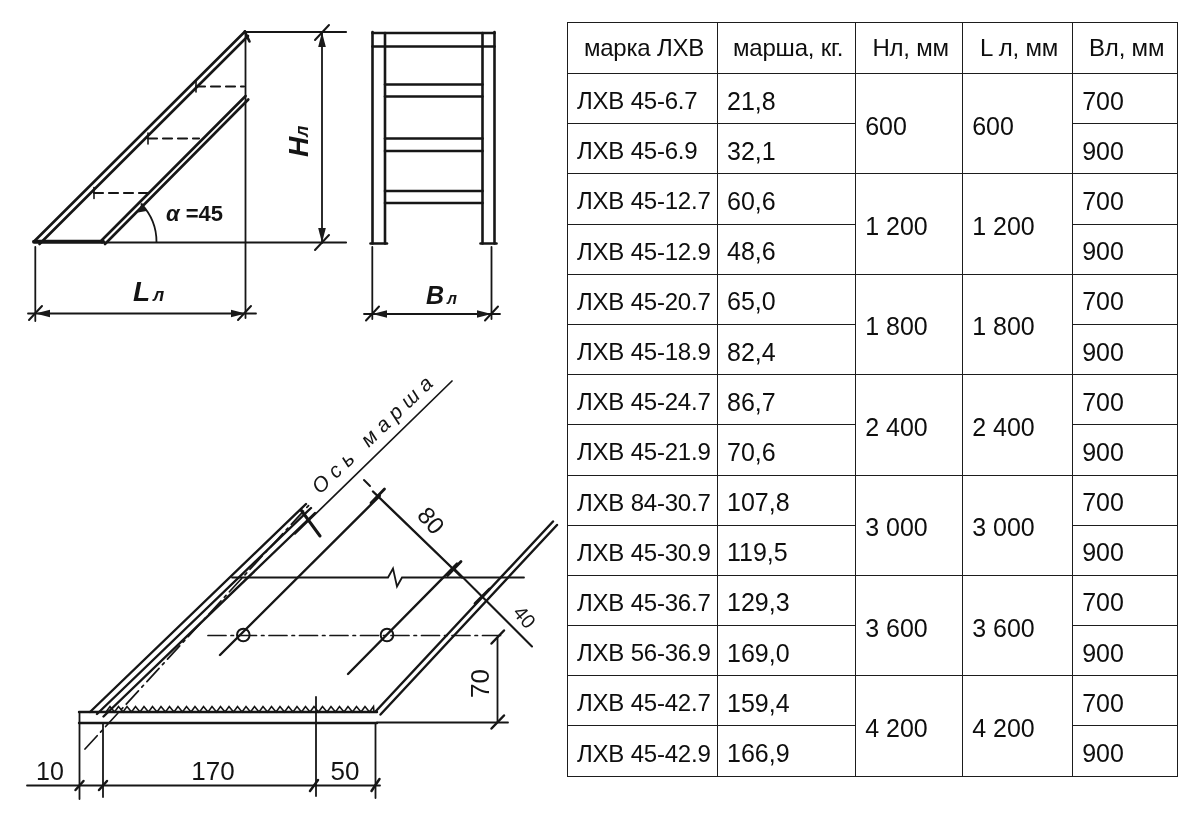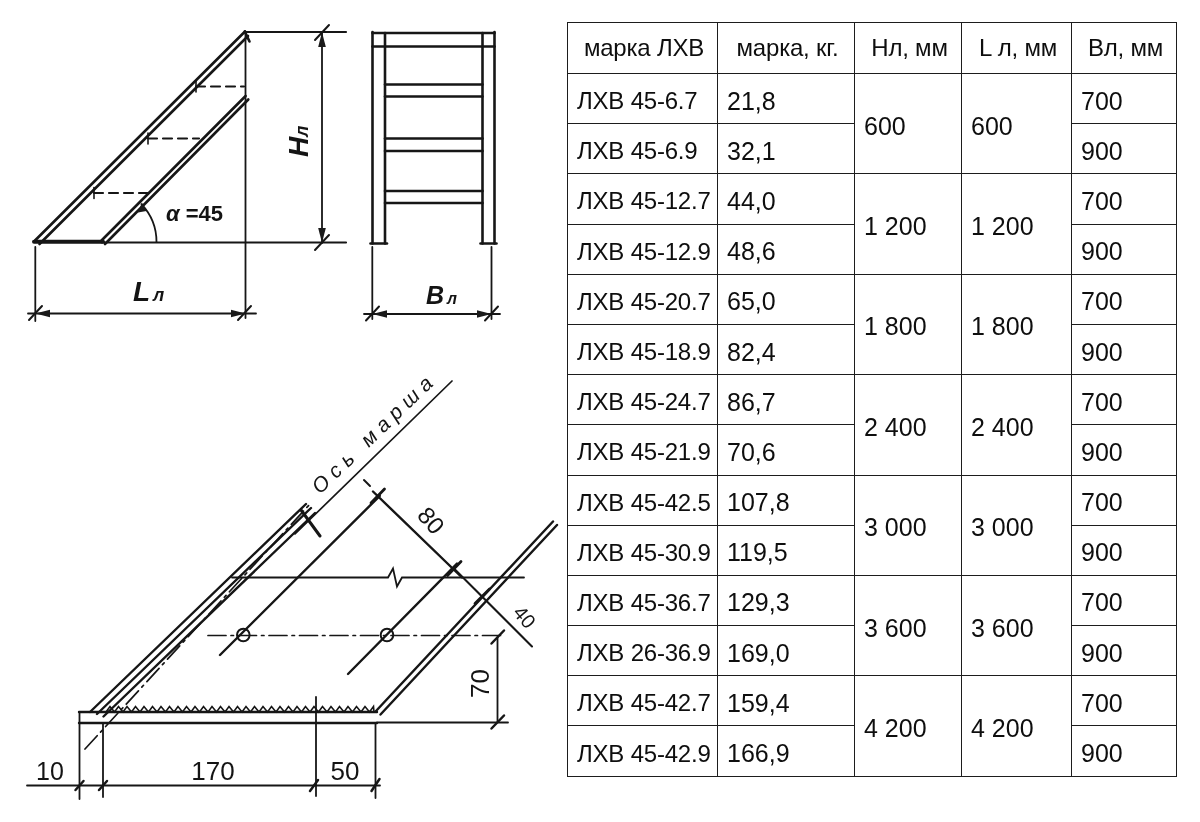--- a/index.html
+++ b/index.html
@@ -134,40 +134,40 @@
 <colgroup>
       <col style="width:150px">
       <col style="width:137px">
       <col style="width:107px">
       <col style="width:110px">
       <col style="width:105px">
     </colgroup>
 <tbody>
       <tr style="height:51px">
         <td class="h">марка ЛХВ</td>
-        <td class="h">марка, кг.</td>
+        <td class="h">марша, кг.</td>
         <td class="h">Нл, мм</td>
         <td class="h">L л, мм</td>
         <td class="h">Вл, мм</td>
       </tr>
 <tr style="height:50.2px">
         <td>ЛХВ 45-6.7</td>
         <td>21,8</td>
         <td rowspan="2">600</td>
         <td rowspan="2">600</td>
         <td>700</td>
       </tr>
 <tr style="height:50.2px">
         <td>ЛХВ 45-6.9</td>
         <td>32,1</td>
         <td>900</td>
       </tr>
 <tr style="height:50.2px">
         <td>ЛХВ 45-12.7</td>
-        <td>44,0</td>
+        <td>60,6</td>
         <td rowspan="2">1 200</td>
         <td rowspan="2">1 200</td>
         <td>700</td>
       </tr>
 <tr style="height:50.2px">
         <td>ЛХВ 45-12.9</td>
         <td>48,6</td>
         <td>900</td>
       </tr>
 <tr style="height:50.2px">
@@ -188,40 +188,40 @@
         <td rowspan="2">2 400</td>
         <td rowspan="2">2 400</td>
         <td>700</td>
       </tr>
 <tr style="height:50.2px">
         <td>ЛХВ 45-21.9</td>
         <td>70,6</td>
         <td>900</td>
       </tr>
 <tr style="height:50.2px">
-        <td>ЛХВ 45-42.5</td>
+        <td>ЛХВ 84-30.7</td>
         <td>107,8</td>
         <td rowspan="2">3 000</td>
         <td rowspan="2">3 000</td>
         <td>700</td>
       </tr>
 <tr style="height:50.2px">
         <td>ЛХВ 45-30.9</td>
         <td>119,5</td>
         <td>900</td>
       </tr>
 <tr style="height:50.2px">
         <td>ЛХВ 45-36.7</td>
         <td>129,3</td>
         <td rowspan="2">3 600</td>
         <td rowspan="2">3 600</td>
         <td>700</td>
       </tr>
 <tr style="height:50.2px">
-        <td>ЛХВ 26-36.9</td>
+        <td>ЛХВ 56-36.9</td>
         <td>169,0</td>
         <td>900</td>
       </tr>
 <tr style="height:50.2px">
         <td>ЛХВ 45-42.7</td>
         <td>159,4</td>
         <td rowspan="2">4 200</td>
         <td rowspan="2">4 200</td>
         <td>700</td>
       </tr>

